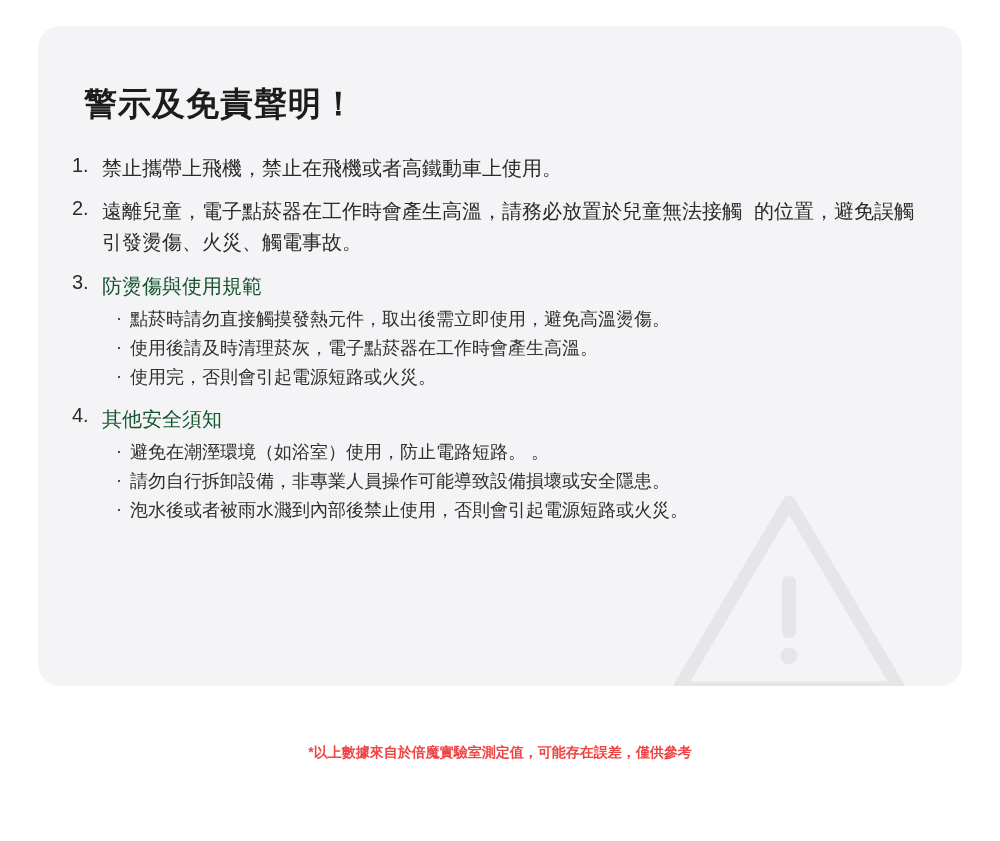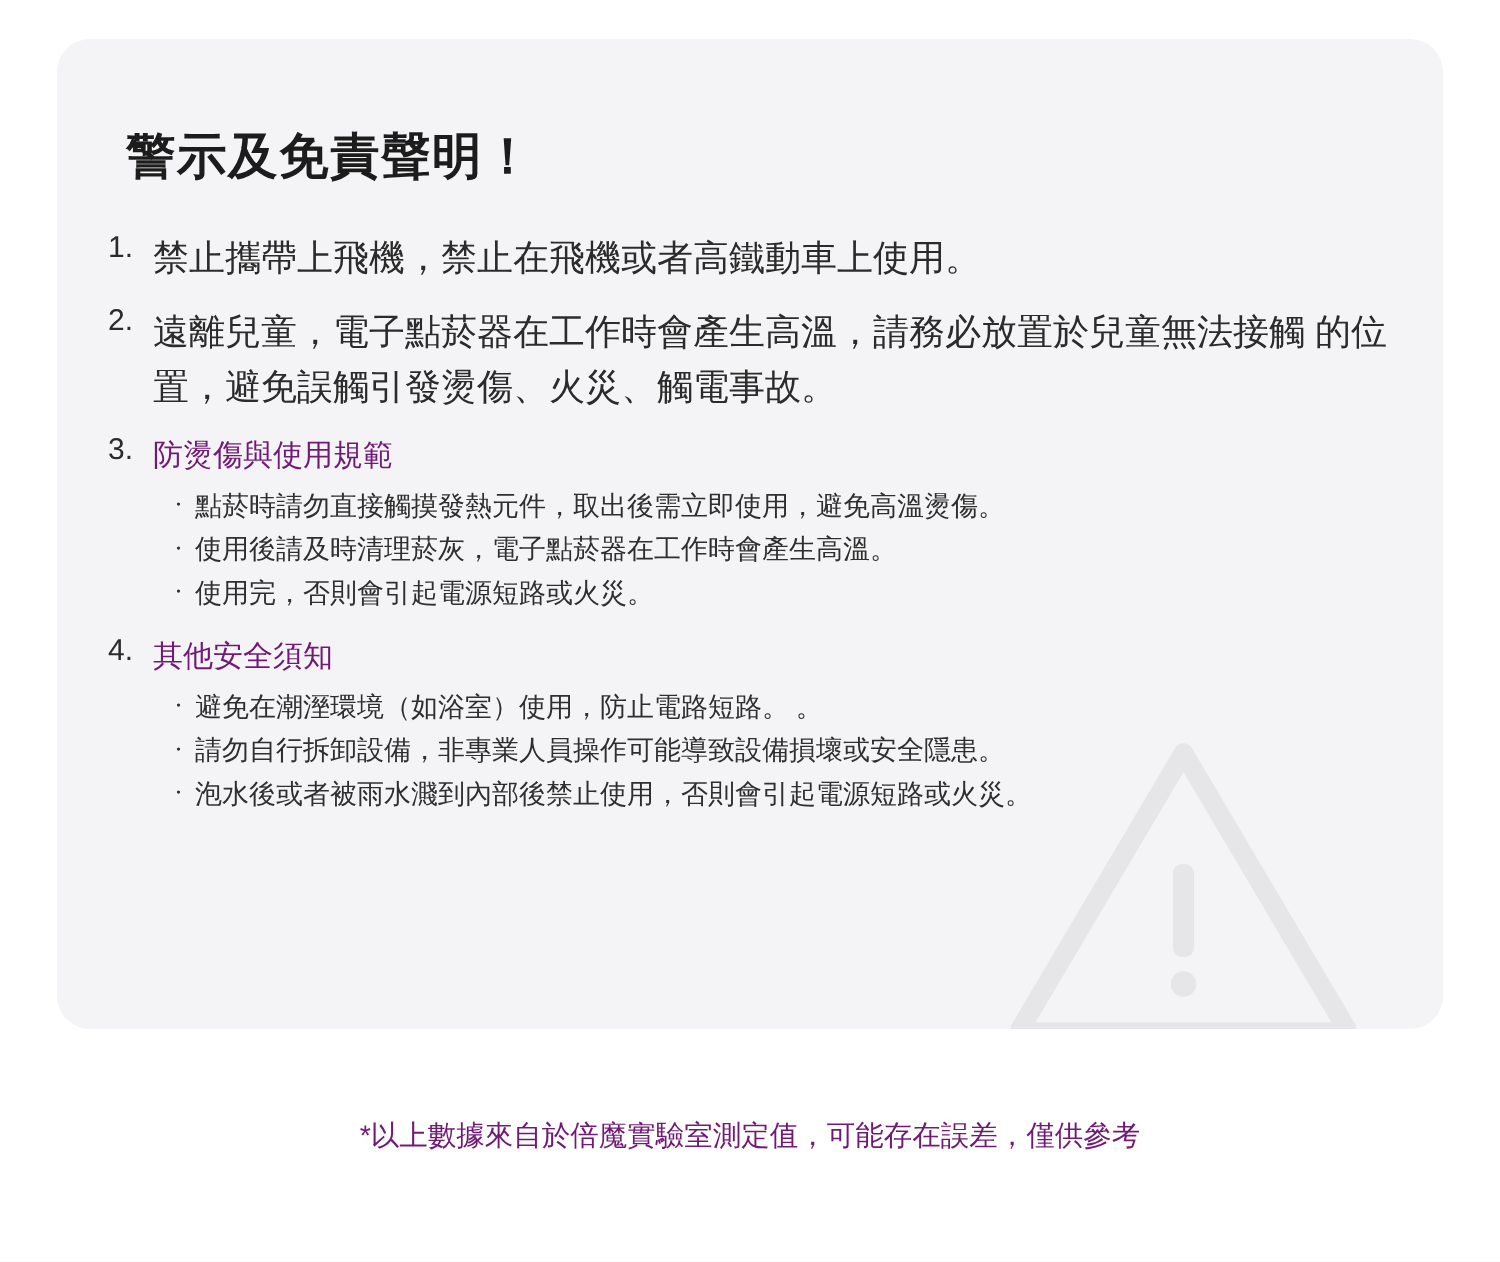--- a/index.html
+++ b/index.html
@@ -73,64 +73,64 @@
   .num {
     position: absolute;
     left: 0;
     top: 0;
     font-size: 20px;
     color: #2b2b2b;
     font-weight: 400;
   }
 
   .rule-text {
-    font-size: 24px;
+    font-size: 20px;
     line-height: 1.55;
     color: #2b2b2b;
+    font-family: Liberation Mono, monospace;
   }
 
   .rule-heading {
     font-size: 20px;
     line-height: 1.5;
-    color: #701a75;
+    color: #14532d;
   }
 
   ul.subrules {
     list-style: none;
     margin: 4px 0 0 0;
     padding: 0 0 0 14px;
   }
 
   ul.subrules > li {
     position: relative;
     padding-left: 14px;
     font-size: 18px;
     line-height: 1.62;
     color: #2f2f2f;
-    font-family: Liberation Serif, serif;
   }
 
   ul.subrules > li::before {
     content: "·";
     position: absolute;
     left: 0;
     top: -1px;
     color: #2f2f2f;
     font-size: 18px;
   }
 
   .footnote {
     position: absolute;
     left: 0;
     right: 0;
     top: 744px;
     text-align: center;
-    font-size: 19px;
-    color: #701a75;
-    font-weight: 400;
+    font-size: 14px;
+    color: #ef4444;
+    font-weight: 700;
   }
 </style>
 </head>
 <body>
 
 <div class="page">
 
   <div class="warning-card">
 
     <svg class="watermark" viewBox="0 0 230 200" aria-hidden="true">

